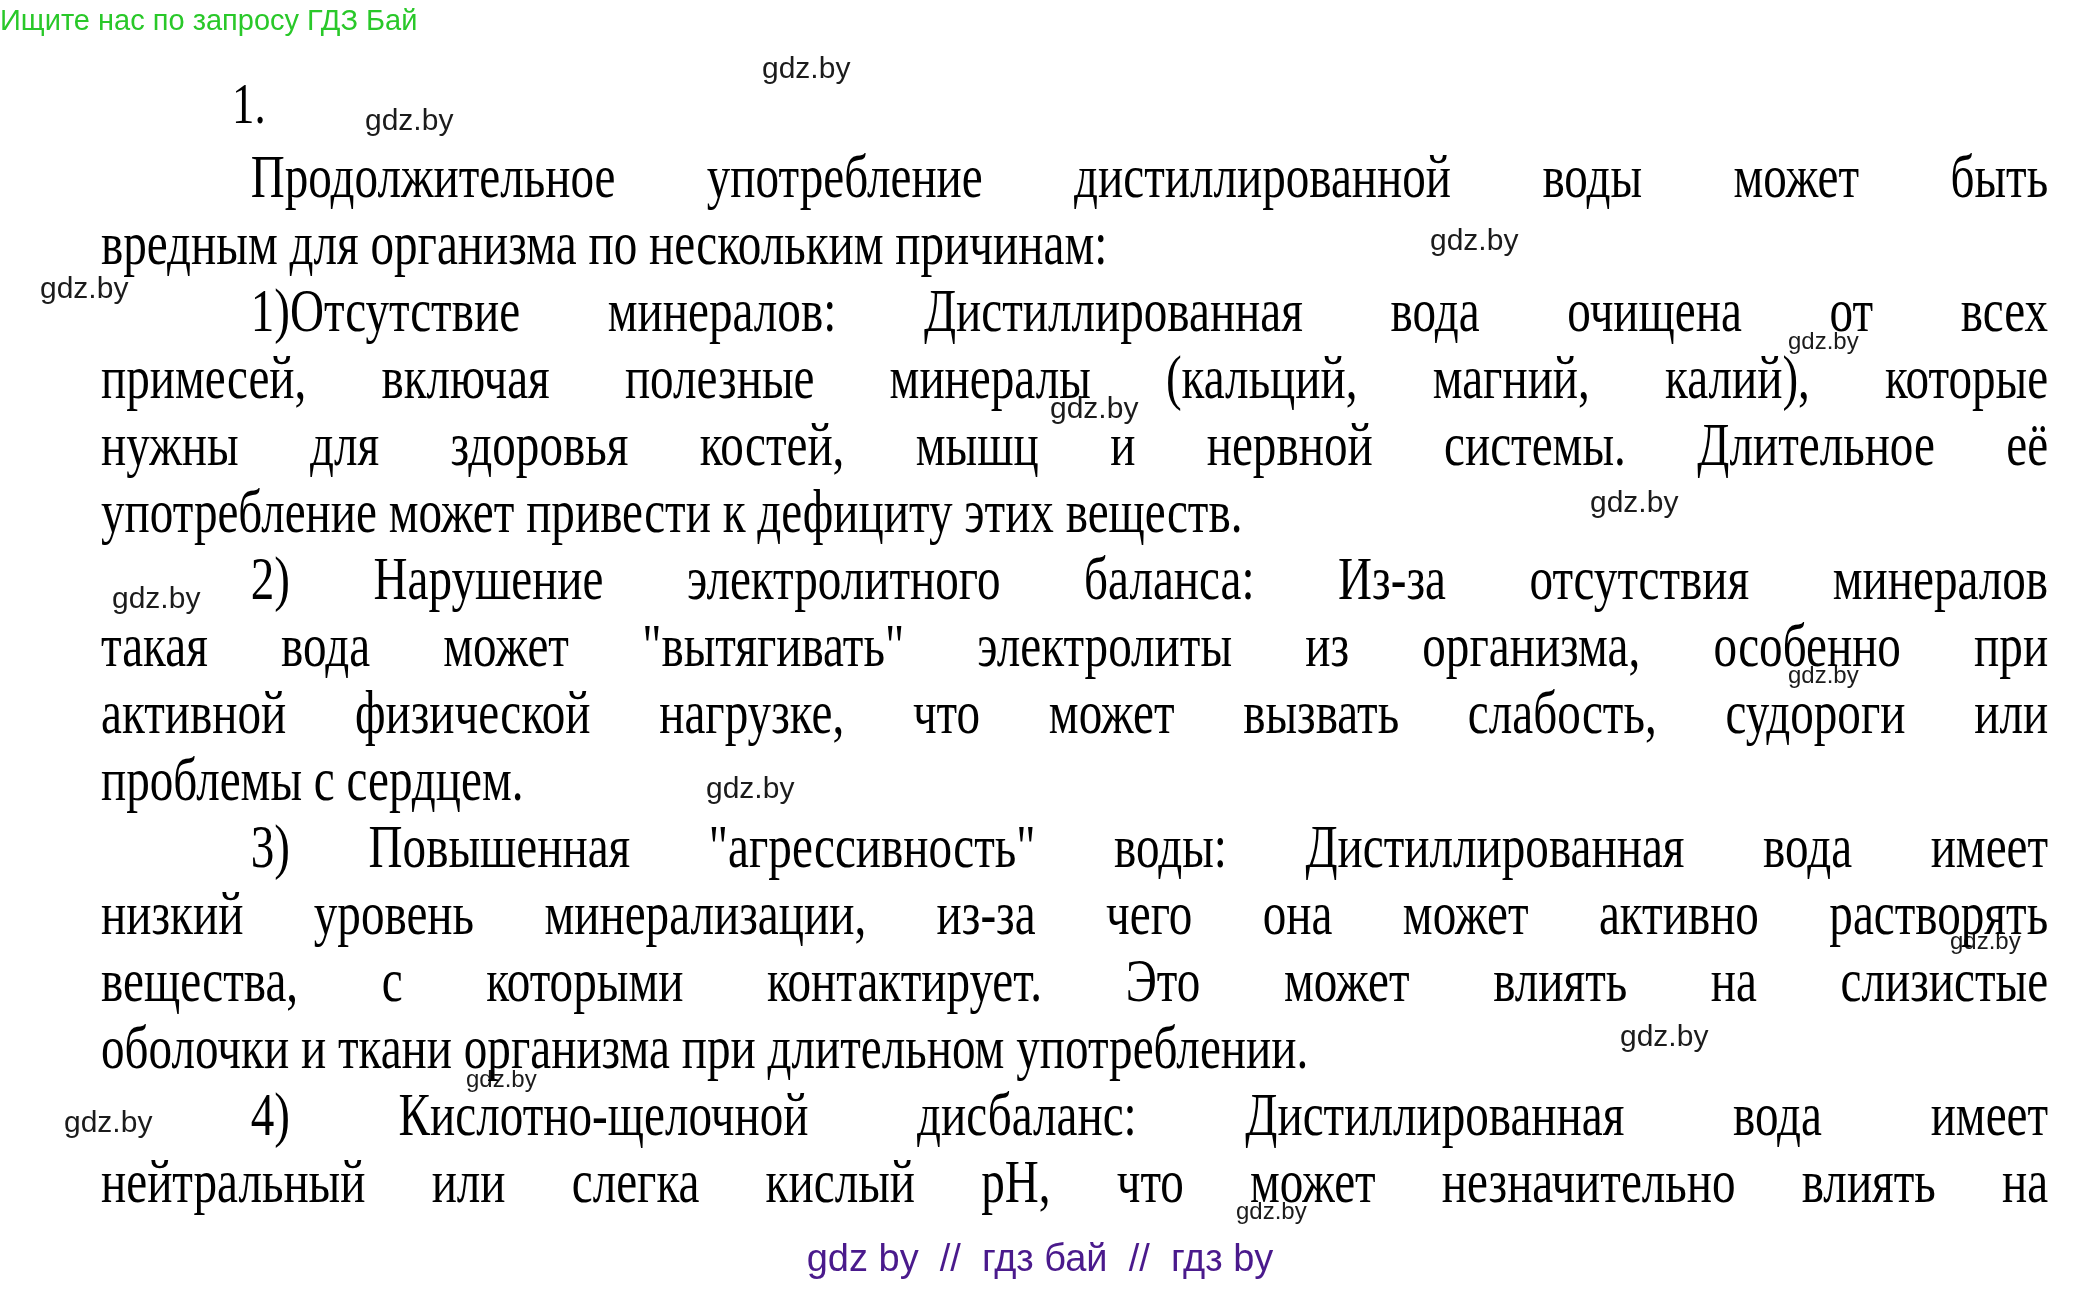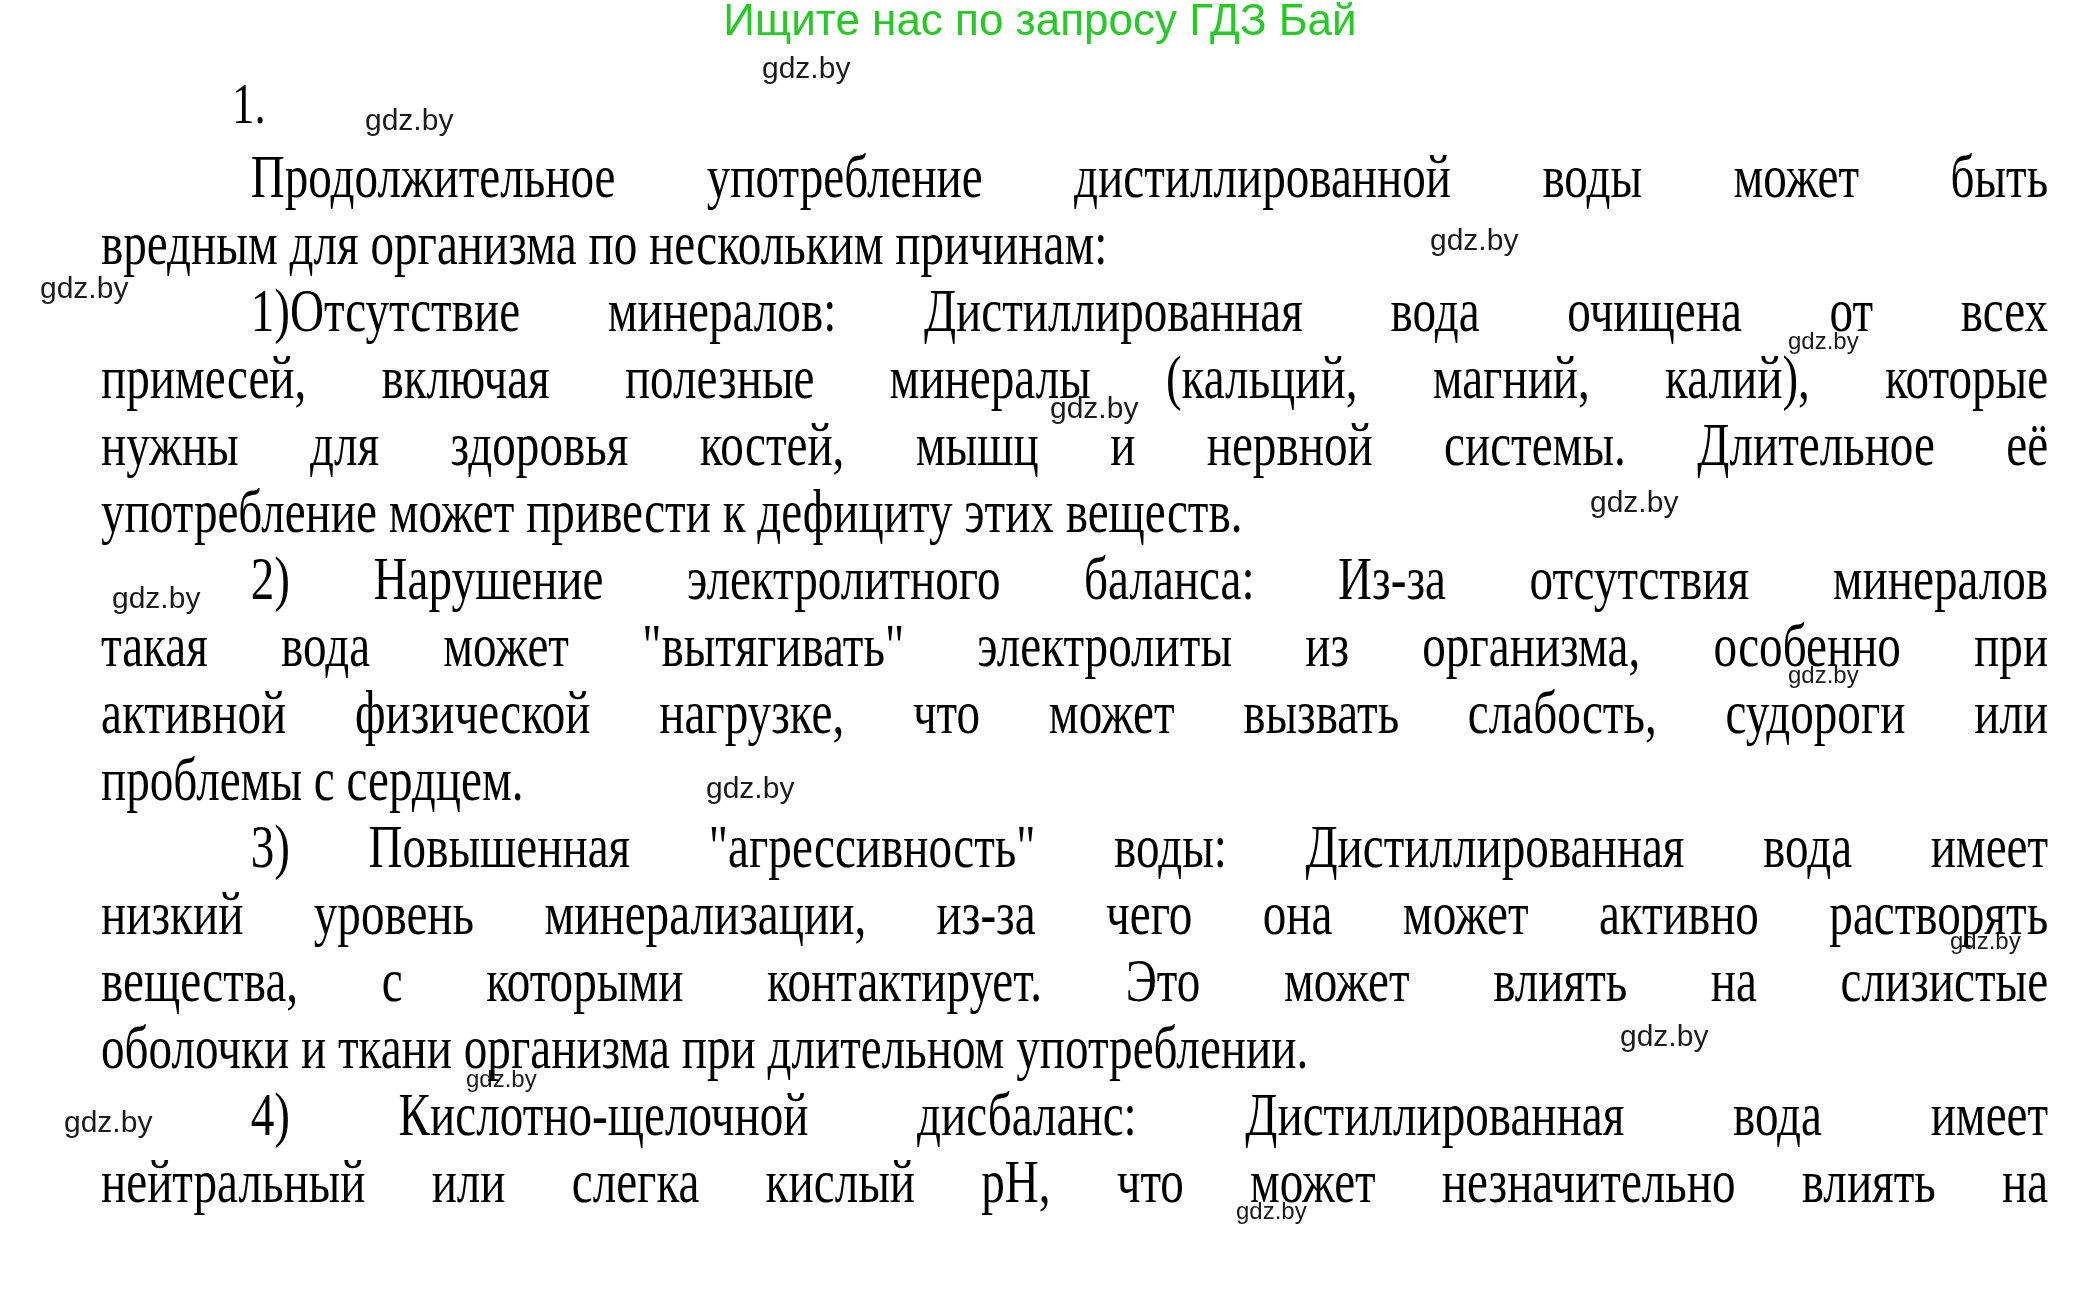--- a/index.html
+++ b/index.html
@@ -9,23 +9,23 @@
     height: 1291px;
     background: #ffffff;
     overflow: hidden;
     font-family: "Liberation Serif", "DejaVu Serif", serif;
     color: #000000;
   }
   .promo {
     position: absolute;
     top: 0; left: 0;
     width: 100%;
-    text-align: center;
+    text-align: left;
     font-family: "Liberation Sans", "DejaVu Sans", sans-serif;
-    font-size: 44px;
+    font-size: 29px;
     line-height: 40px;
     color: #29c829;
   }
   .wm {
     position: absolute;
     font-family: "Liberation Sans", "DejaVu Sans", sans-serif;
     font-size: 30px;
     line-height: 32px;
     color: #1b1b1b;
     white-space: nowrap;
@@ -105,14 +105,15 @@
     <div class="ln">активной физической нагрузке, что может вызвать слабость, судороги или</div>
     <div class="ln last">проблемы с сердцем.</div>
     <div class="ln ind">3) Повышенная "агрессивность" воды: Дистиллированная вода имеет</div>
     <div class="ln">низкий уровень минерализации, из-за чего она может активно растворять</div>
     <div class="ln">вещества, с которыми контактирует. Это может влиять на слизистые</div>
     <div class="ln last">оболочки и ткани организма при длительном употреблении.</div>
     <div class="ln ind">4) Кислотно-щелочной дисбаланс: Дистиллированная вода имеет</div>
     <div class="ln">нейтральный или слегка кислый pH, что может незначительно влиять на</div>
   </div>
 
+  <div class="footer">gdz by  //  гдз бай  //  гдз by</div>
 
 </div>
 
 </body></html>

